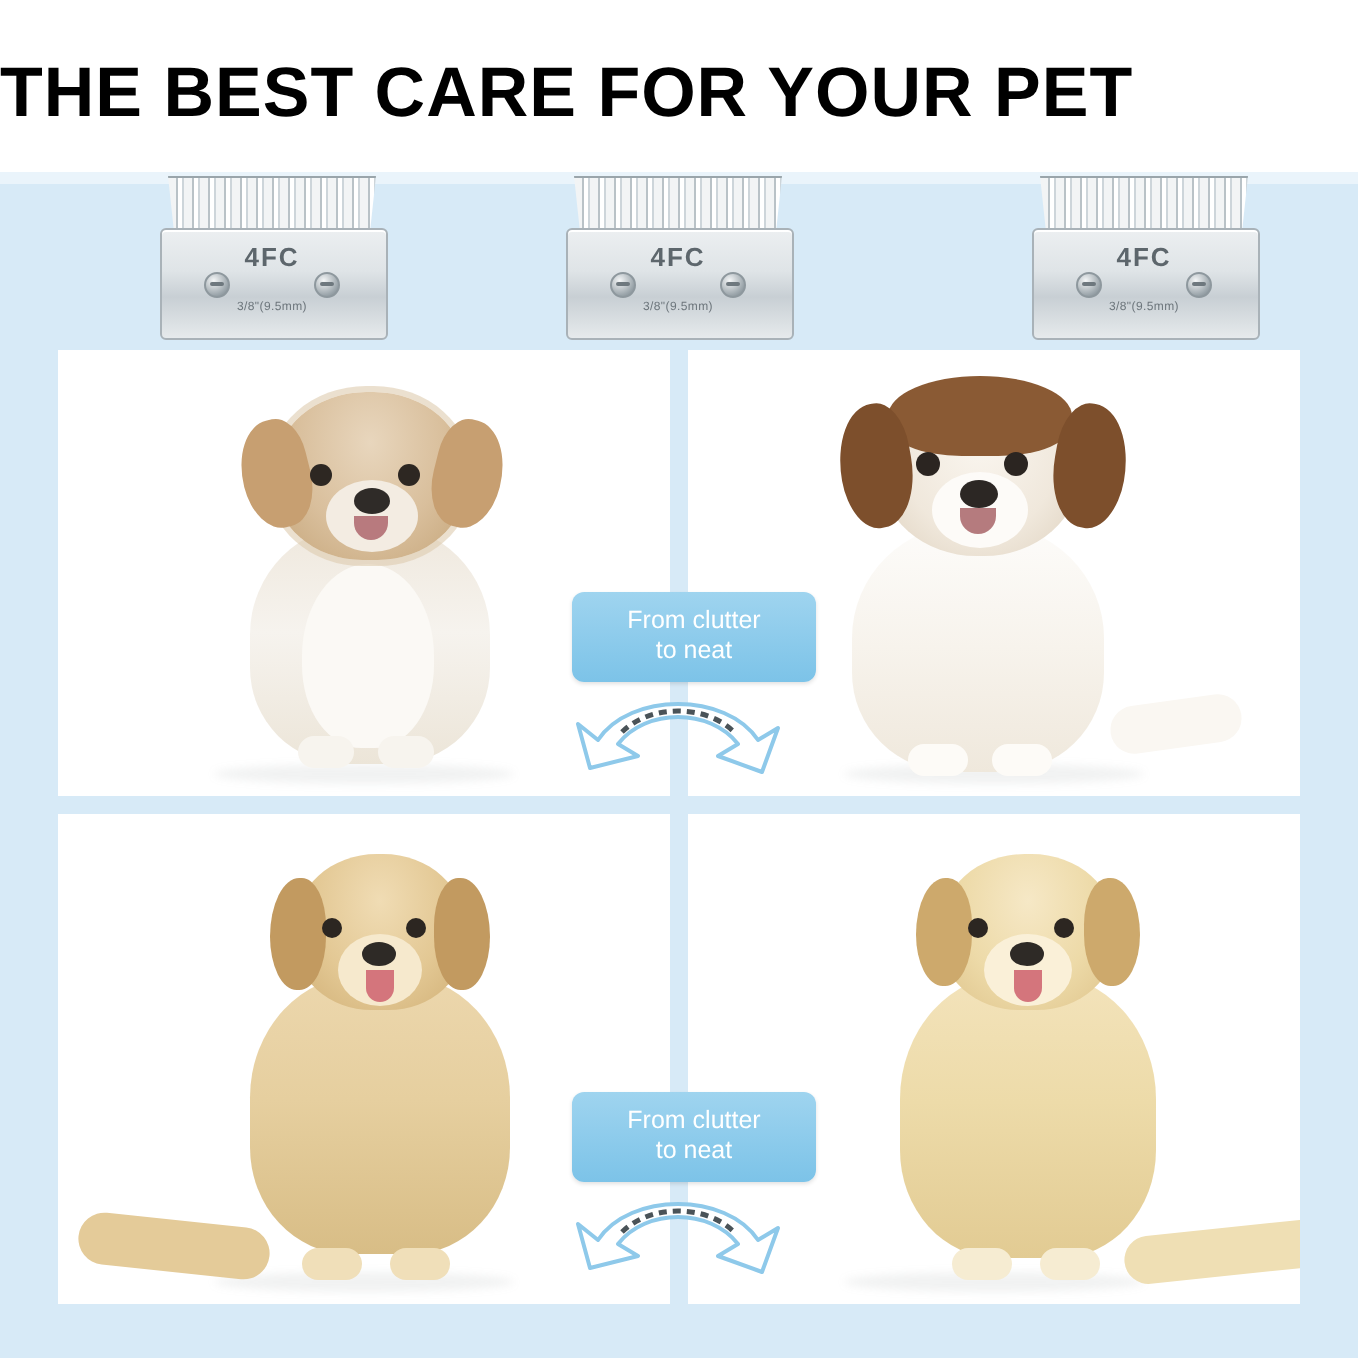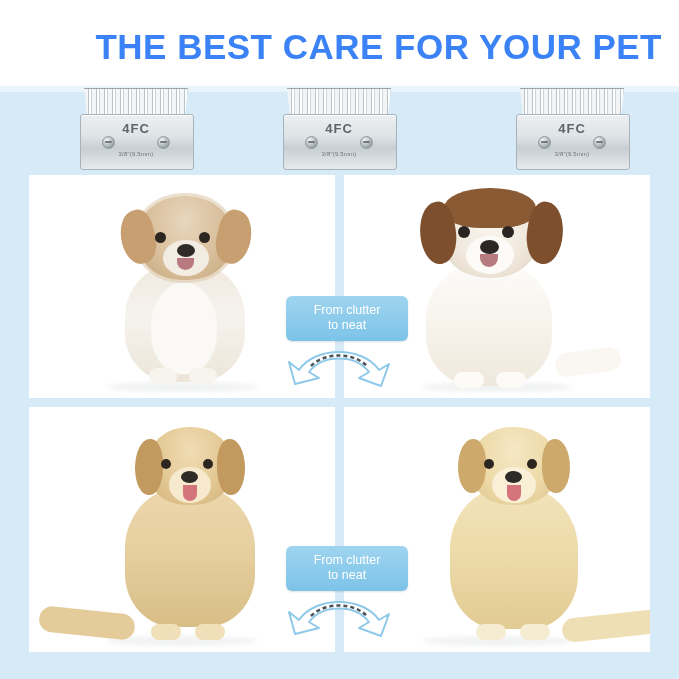--- a/index.html
+++ b/index.html
@@ -7,25 +7,25 @@
     width:679px;height:679px;
     background:#ffffff;
     font-family:"Liberation Sans", sans-serif;
     overflow:hidden;
   }
   .page{position:relative;width:679px;height:679px;background:#ffffff;}
 
   
   .headline{
     position:absolute;top:27px;left:0;width:662px;
-    text-align:right;
+    text-align:left;
     font-size:35px;
     font-weight:bold;
     letter-spacing:0.5px;
-    color:#3b82f6;
+    color:#000000;
     font-family:"Liberation Sans", sans-serif;
   }
 
   
   .blue-panel{
     position:absolute;left:0;top:86px;width:679px;height:593px;
     background:#d7eaf7;
   }
   .blue-panel:before{
     content:"";position:absolute;left:0;top:0;width:679px;height:6px;

